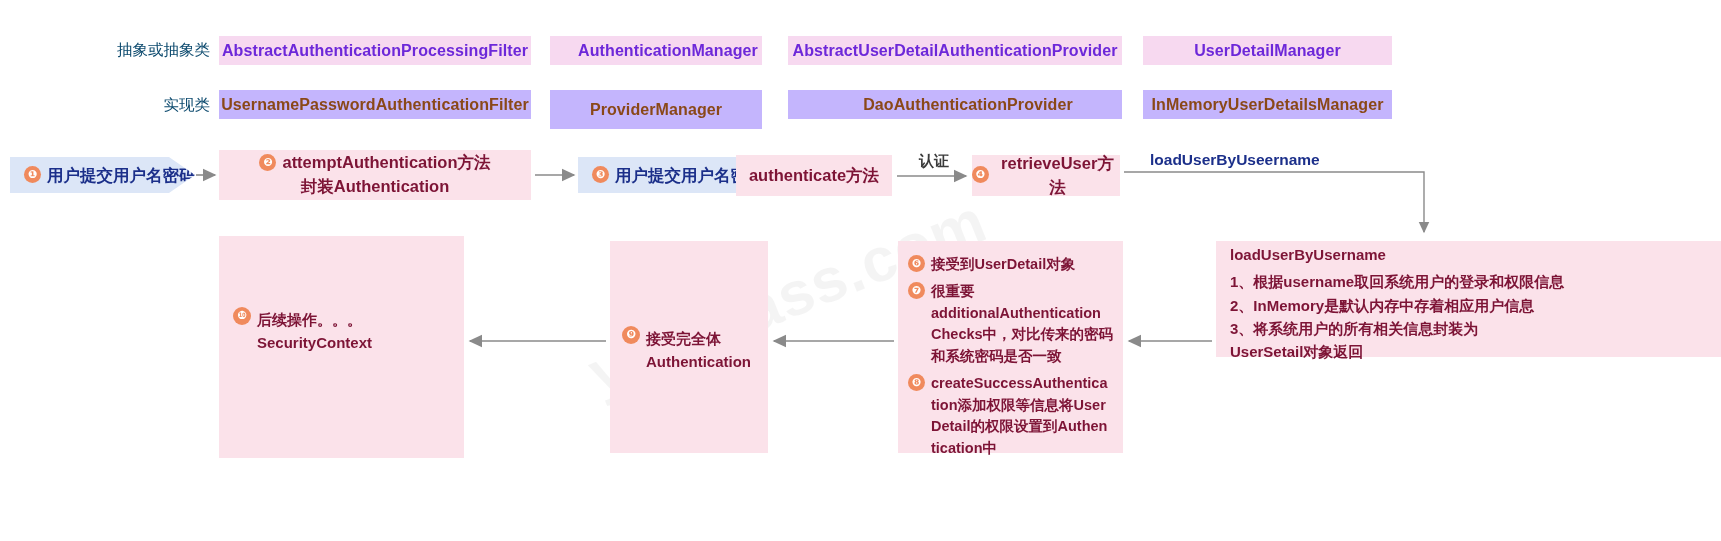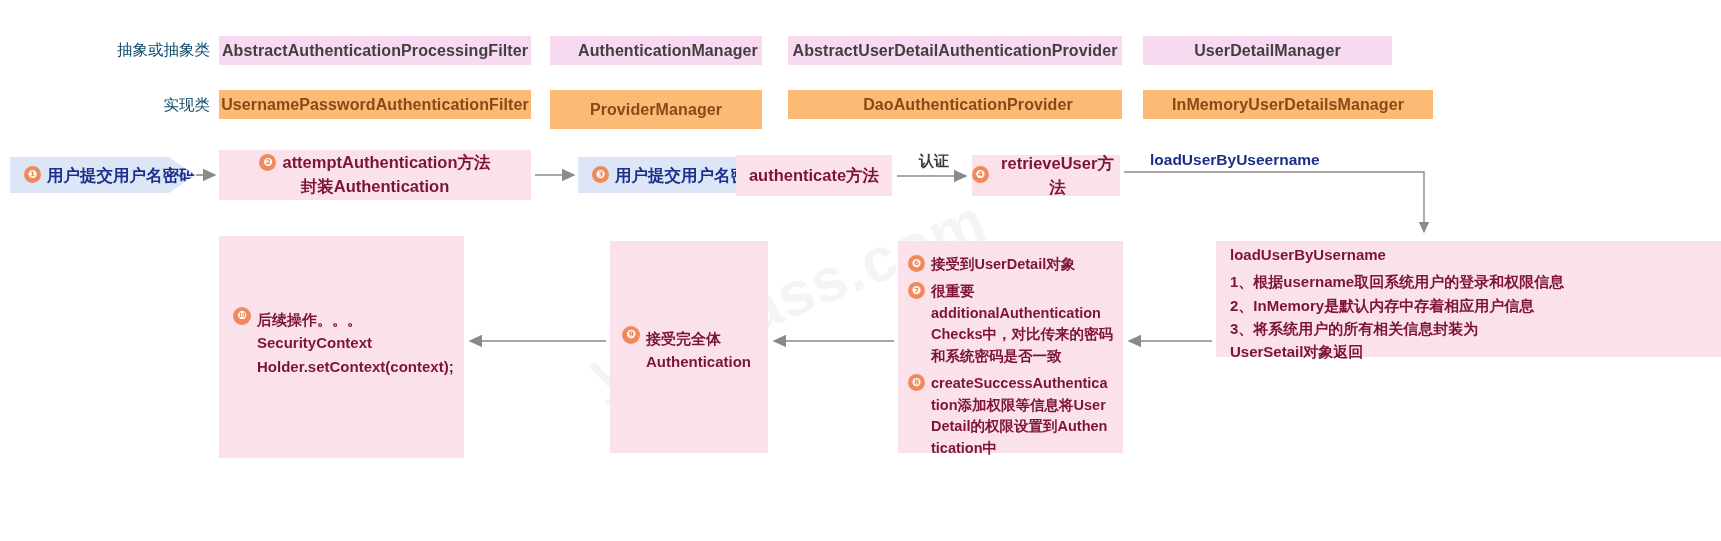--- a/index.html
+++ b/index.html
@@ -45,22 +45,22 @@
   .class-box {
     position: absolute;
     display: flex;
     align-items: center;
     justify-content: center;
     font-size: 16px;
     font-weight: 700;
     letter-spacing: 0.1px;
     white-space: nowrap;
   }
-  .abstract { background: #f7d9f0; color: #404040; }
-  .impl     { background: #fdba74; color: #8a4818; }
+  .abstract { background: #f7d9f0; color: #6d28d9; }
+  .impl     { background: #c4b5fd; color: #8a4818; }
 
   
   .flow-box {
     position: absolute;
     background: #fbe2ea;
     display: flex;
     align-items: center;
     justify-content: center;
     text-align: center;
     font-size: 16.5px;
@@ -140,21 +140,21 @@
   <div class="row-label" style="left:60px; top:95px; width:150px;">实现类</div>
 
   <div class="class-box abstract" style="left:219px; top:36px; width:312px; height:29px;">AbstractAuthenticationProcessingFilter</div>
   <div class="class-box abstract" style="left:550px; top:36px; width:212px; height:29px;padding-left:24px;">AuthenticationManager</div>
   <div class="class-box abstract" style="left:788px; top:36px; width:334px; height:29px;">AbstractUserDetailAuthenticationProvider</div>
   <div class="class-box abstract" style="left:1143px; top:36px; width:249px; height:29px;">UserDetailManager</div>
 
   <div class="class-box impl" style="left:219px; top:90px; width:312px; height:29px;">UsernamePasswordAuthenticationFilter</div>
   <div class="class-box impl" style="left:550px; top:90px; width:212px; height:39px;">ProviderManager</div>
   <div class="class-box impl" style="left:788px; top:90px; width:334px; height:29px;padding-left:26px;">DaoAuthenticationProvider</div>
-  <div class="class-box impl" style="left:1143px; top:90px; width:290px; height:29px;">InMemoryUserDetailsManager</div>
+  <div class="class-box impl" style="left:1143px; top:90px; width:249px; height:29px;">InMemoryUserDetailsManager</div>
 
   <div class="chevron" style="left:10px; top:157px; width:185px; height:36px;">
     <span class="badge">❶</span>
     <span>用户提交用户名密码</span>
   </div>
 
   <div class="flow-box" style="left:219px; top:150px; width:312px; height:50px;">
     <div>
       <div style="white-space:nowrap;">
         <span class="badge">❷</span><span>attemptAuthentication方法</span>
@@ -220,21 +220,20 @@
     </div>
   </div>
 
   <div class="panel" style="left:219px; top:236px; width:245px; height:222px;">
     <div style="position:absolute; left:14px; top:72px; right:6px;">
       <div style="display:flex; align-items:flex-start;">
         <span class="badge lg">❿</span>
         <span>
           <span style="display:block;">后续操作。。。</span>
           <span style="display:block;">SecurityContext</span>
-          <span style="display:block;">Holder.setContext(context);</span>
         </span>
       </div>
     </div>
   </div>
 
   <svg id="arrows">
     <defs>
       <marker id="ah" markerWidth="9" markerHeight="9" refX="7.5" refY="4.5" orient="auto">
         <path d="M0,0.6 L8.4,4.5 L0,8.4 z" fill="#8a8a8a"></path>
       </marker>

